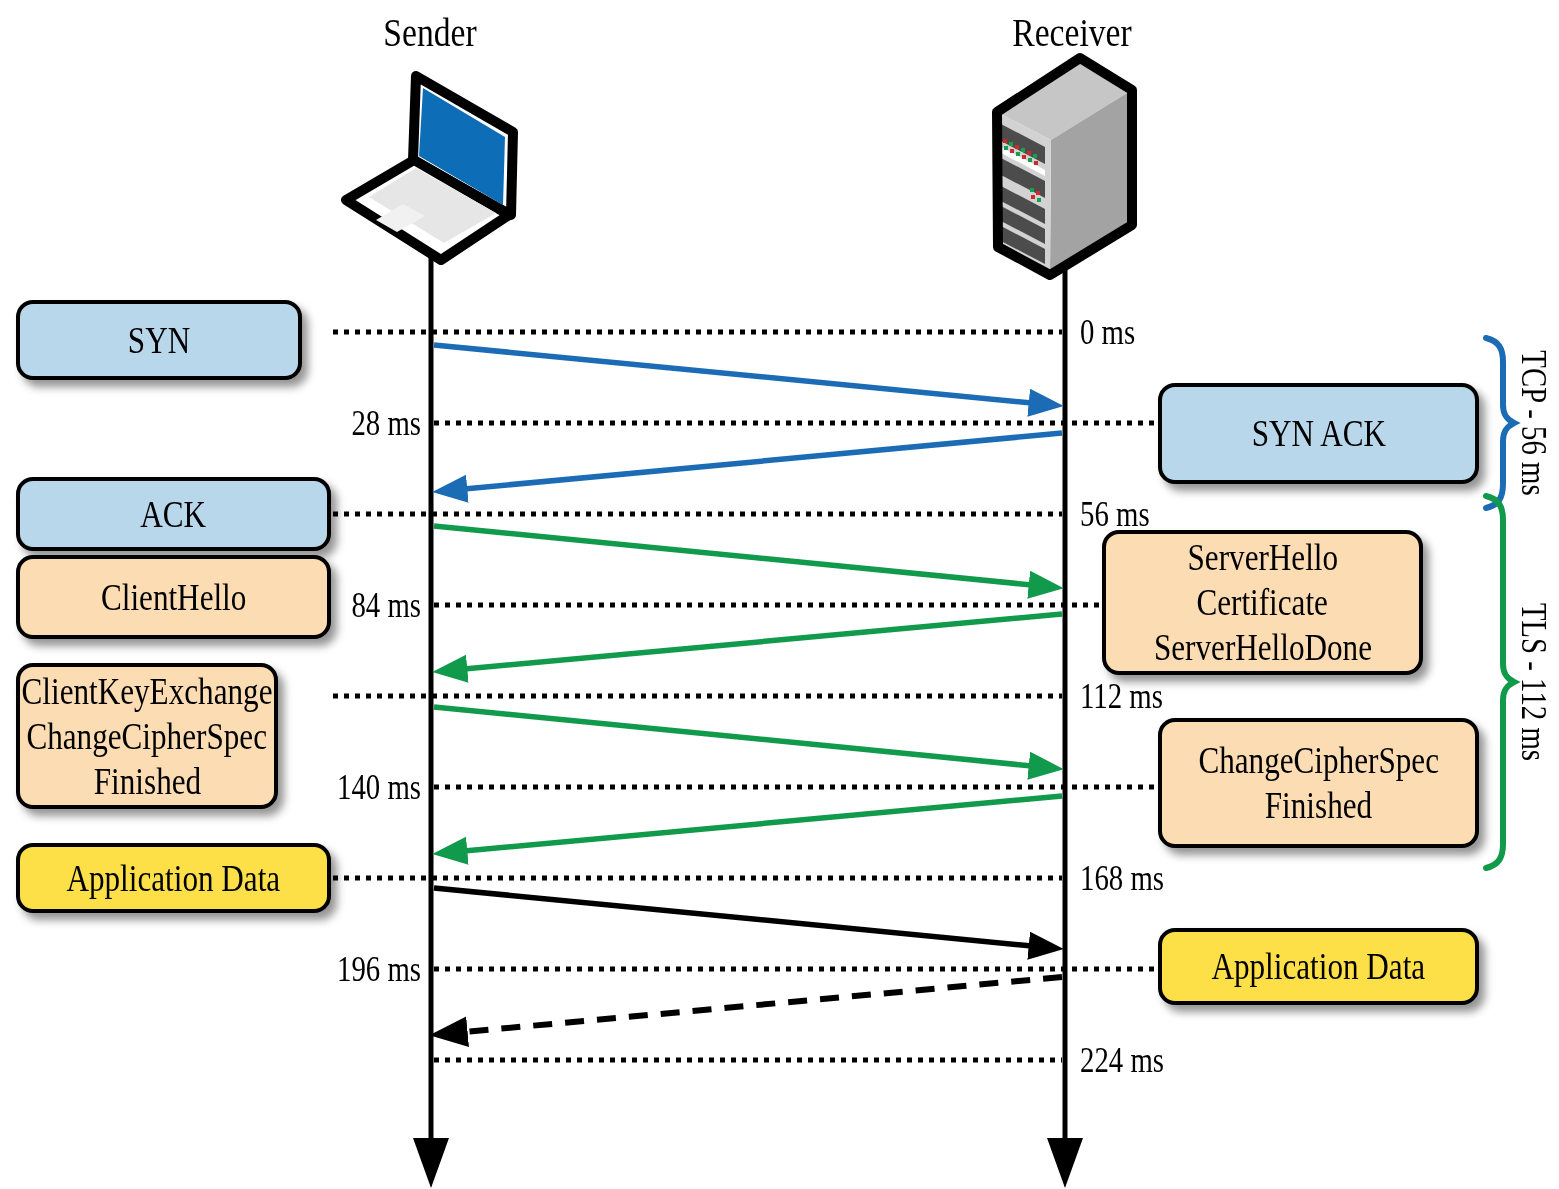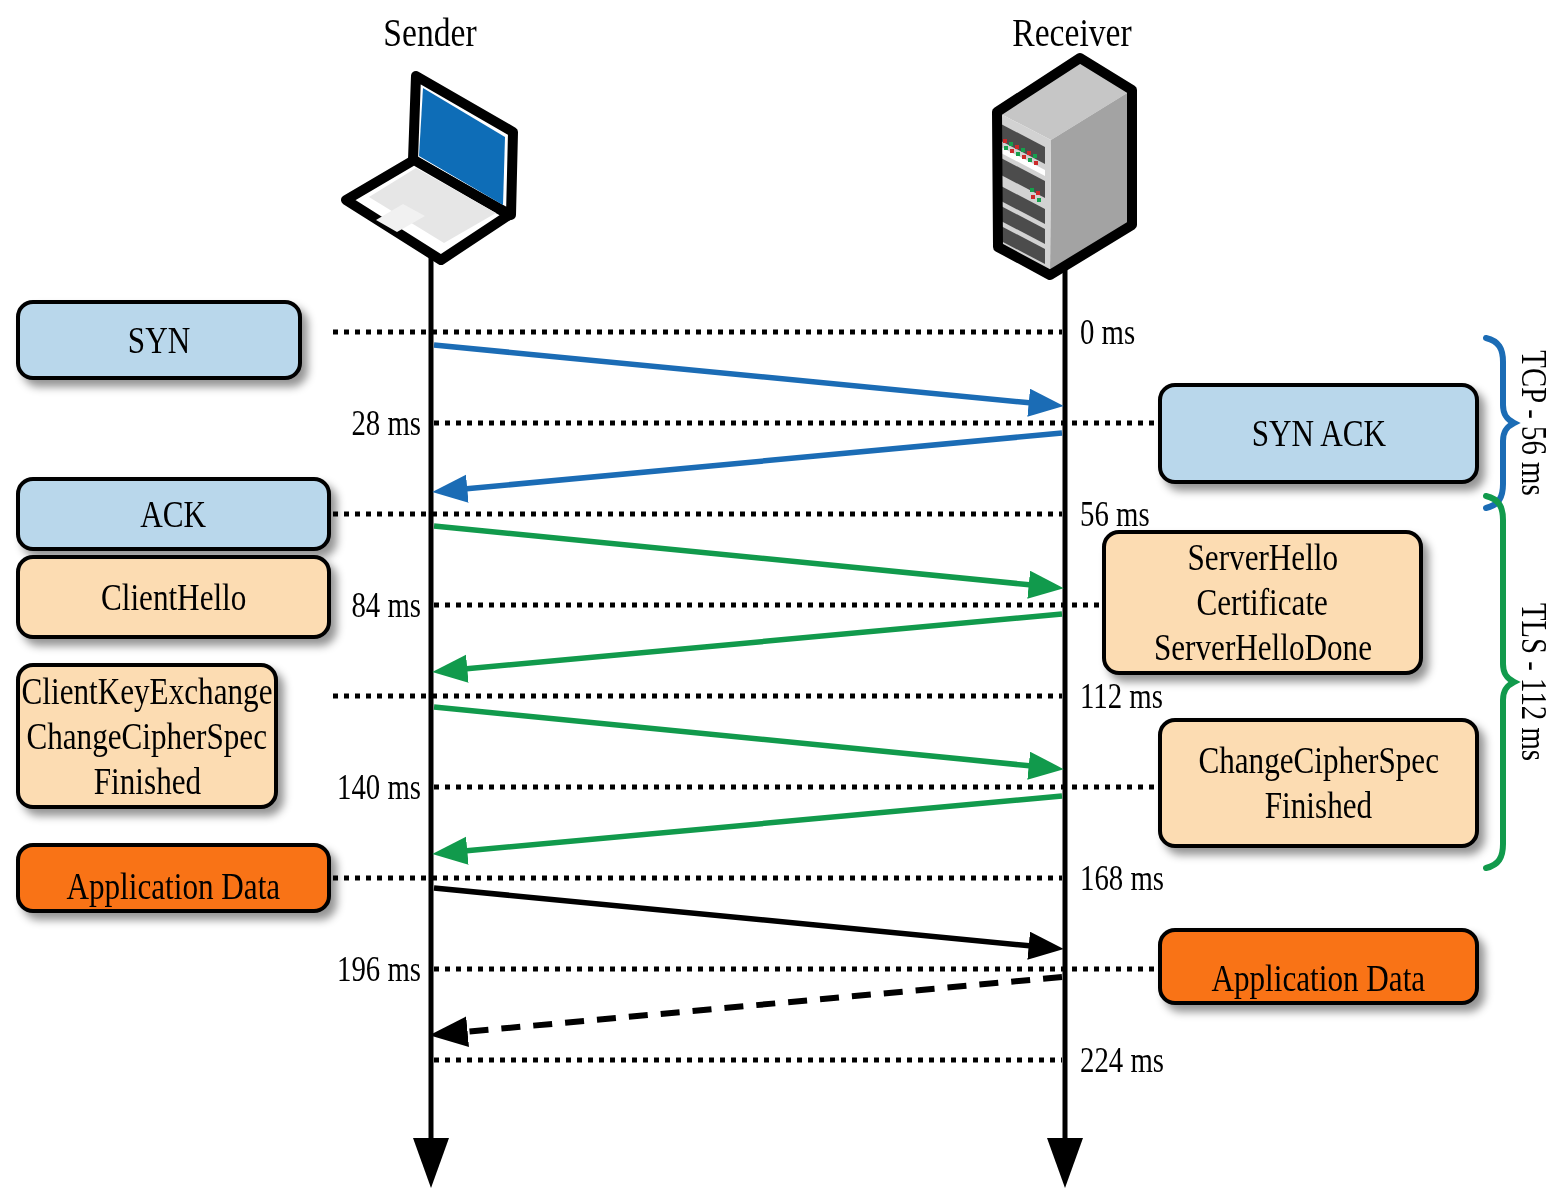--- a/index.html
+++ b/index.html
@@ -17,21 +17,21 @@
     position:absolute;box-sizing:border-box;border:4px solid #000;border-radius:17px;
     box-shadow:6px 7px 8px rgba(0,0,0,.42);
     display:flex;flex-direction:column;justify-content:center;align-items:center;
   }
   .box .line{
     display:block;font-size:38px;line-height:45px;white-space:nowrap;
     transform:scaleX(.82);transform-origin:50% 50%;
   }
   .box.tcp{background:#b9d7eb;}
   .box.tls{background:#fcdcb2;}
-  .box.data{background:#f97316;justify-content:flex-end;}
+  .box.data{background:#fde047;}
   .tick{
     position:absolute;height:42px;line-height:42px;font-size:36px;white-space:nowrap;
   }
   .tick.right-side{text-align:left;transform:scaleX(.8);transform-origin:0 50%;}
   .tick.left-side{text-align:right;transform:scaleX(.8);transform-origin:100% 50%;}
   .brace-label{
     position:absolute;width:300px;height:42px;line-height:42px;text-align:center;
     font-size:36px;white-space:nowrap;
     transform:rotate(90deg) scaleX(.8);transform-origin:50% 50%;
   }

